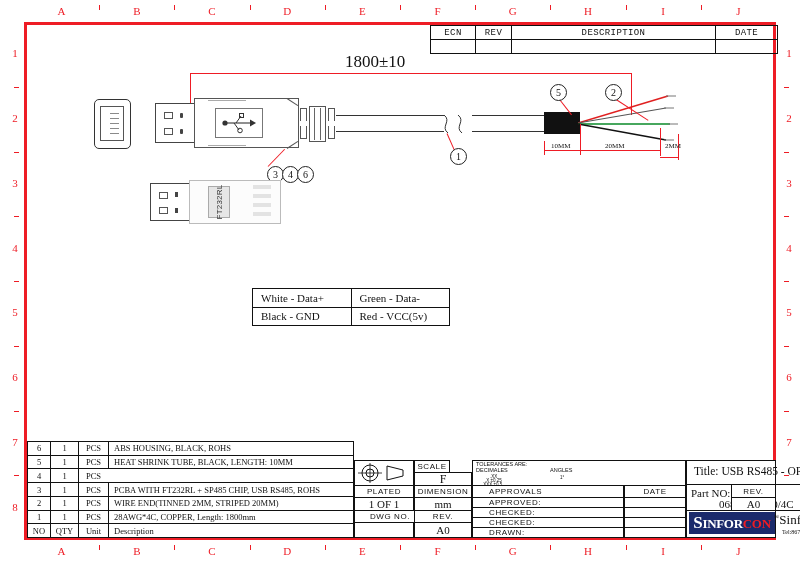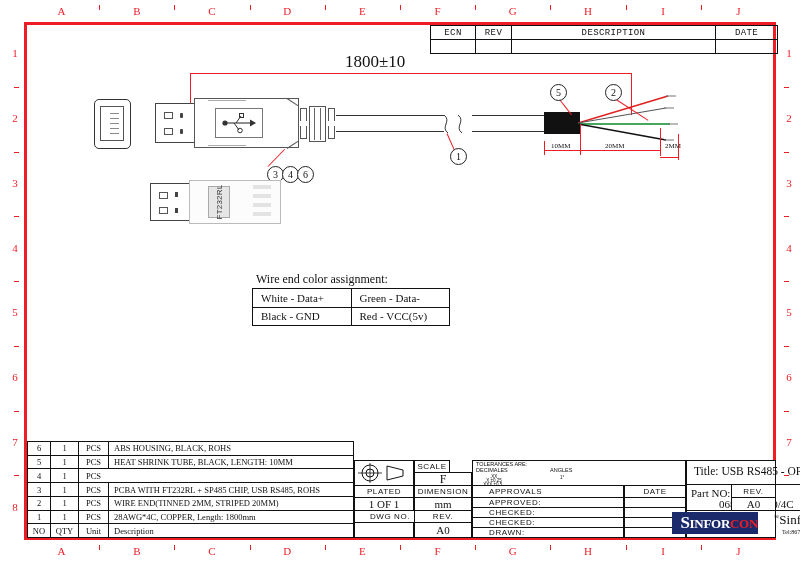--- a/index.html
+++ b/index.html
@@ -399,21 +399,20 @@
   </div>
   <div class="plug2-pcb"></div>
   <div class="chip">
     <span>FT232RL</span>
   </div>
   <div class="gold" style="left:253px;top:185px;"></div>
   <div class="gold" style="left:253px;top:194px;"></div>
   <div class="gold" style="left:253px;top:203px;"></div>
   <div class="gold" style="left:253px;top:212px;"></div>
 
-  <div class="wire-title">Wire end color assignment:</div>
   <div class="wire-table">
     <div class="wire-row">
       <div class="wire-c">White -  Data+</div>
       <div class="wire-c">Green - Data-</div>
     </div>
     <div class="wire-row">
       <div class="wire-c">Black -  GND</div>
       <div class="wire-c">Red    - VCC(5v)</div>
     </div>
   </div>
@@ -512,20 +511,20 @@
     <div class="title-txt" style="left:340px;top:5px;">Title: USB RS485 - OPEN, 4C, cable</div>
 
     <div class="tb-cell tb-left" style="left:332px;top:24px;width:152px;height:27px;align-items:flex-start;padding-top:2px;"></div>
     <div class="title-txt" style="left:337px;top:27px;font-size:11px;">Part NO:</div>
     <div class="title-txt" style="left:365px;top:38px;font-size:11px;">068519-1800/4C</div>
 
     <div class="tb-cell" style="left:377px;top:24px;width:45px;height:14px;">REV.</div>
     <div class="tb-cell serif" style="left:377px;top:37px;width:45px;height:14px;font-size:11px;">A0</div>
 
     <div class="tb-cell" style="left:332px;top:50px;width:90px;height:28px;"></div>
-    <div class="logo-box" style="left:318px;justify-content:flex-end;">
+    <div class="logo-box" style="left:335px;">
       <span><span style="font-size:17px;">S</span><span>INFOR</span><span class="red">CON</span></span>
     </div>
     <div class="brand" style="left:420px;top:52px;"><sup>®</sup><span>Sinforcon Electronics</span></div>
     <div class="brand-sub" style="left:428px;top:69px;">Tel:8675585236100 www.sinforcon.com</div>
   </div>
 
 </div>
 
 </body></html>

